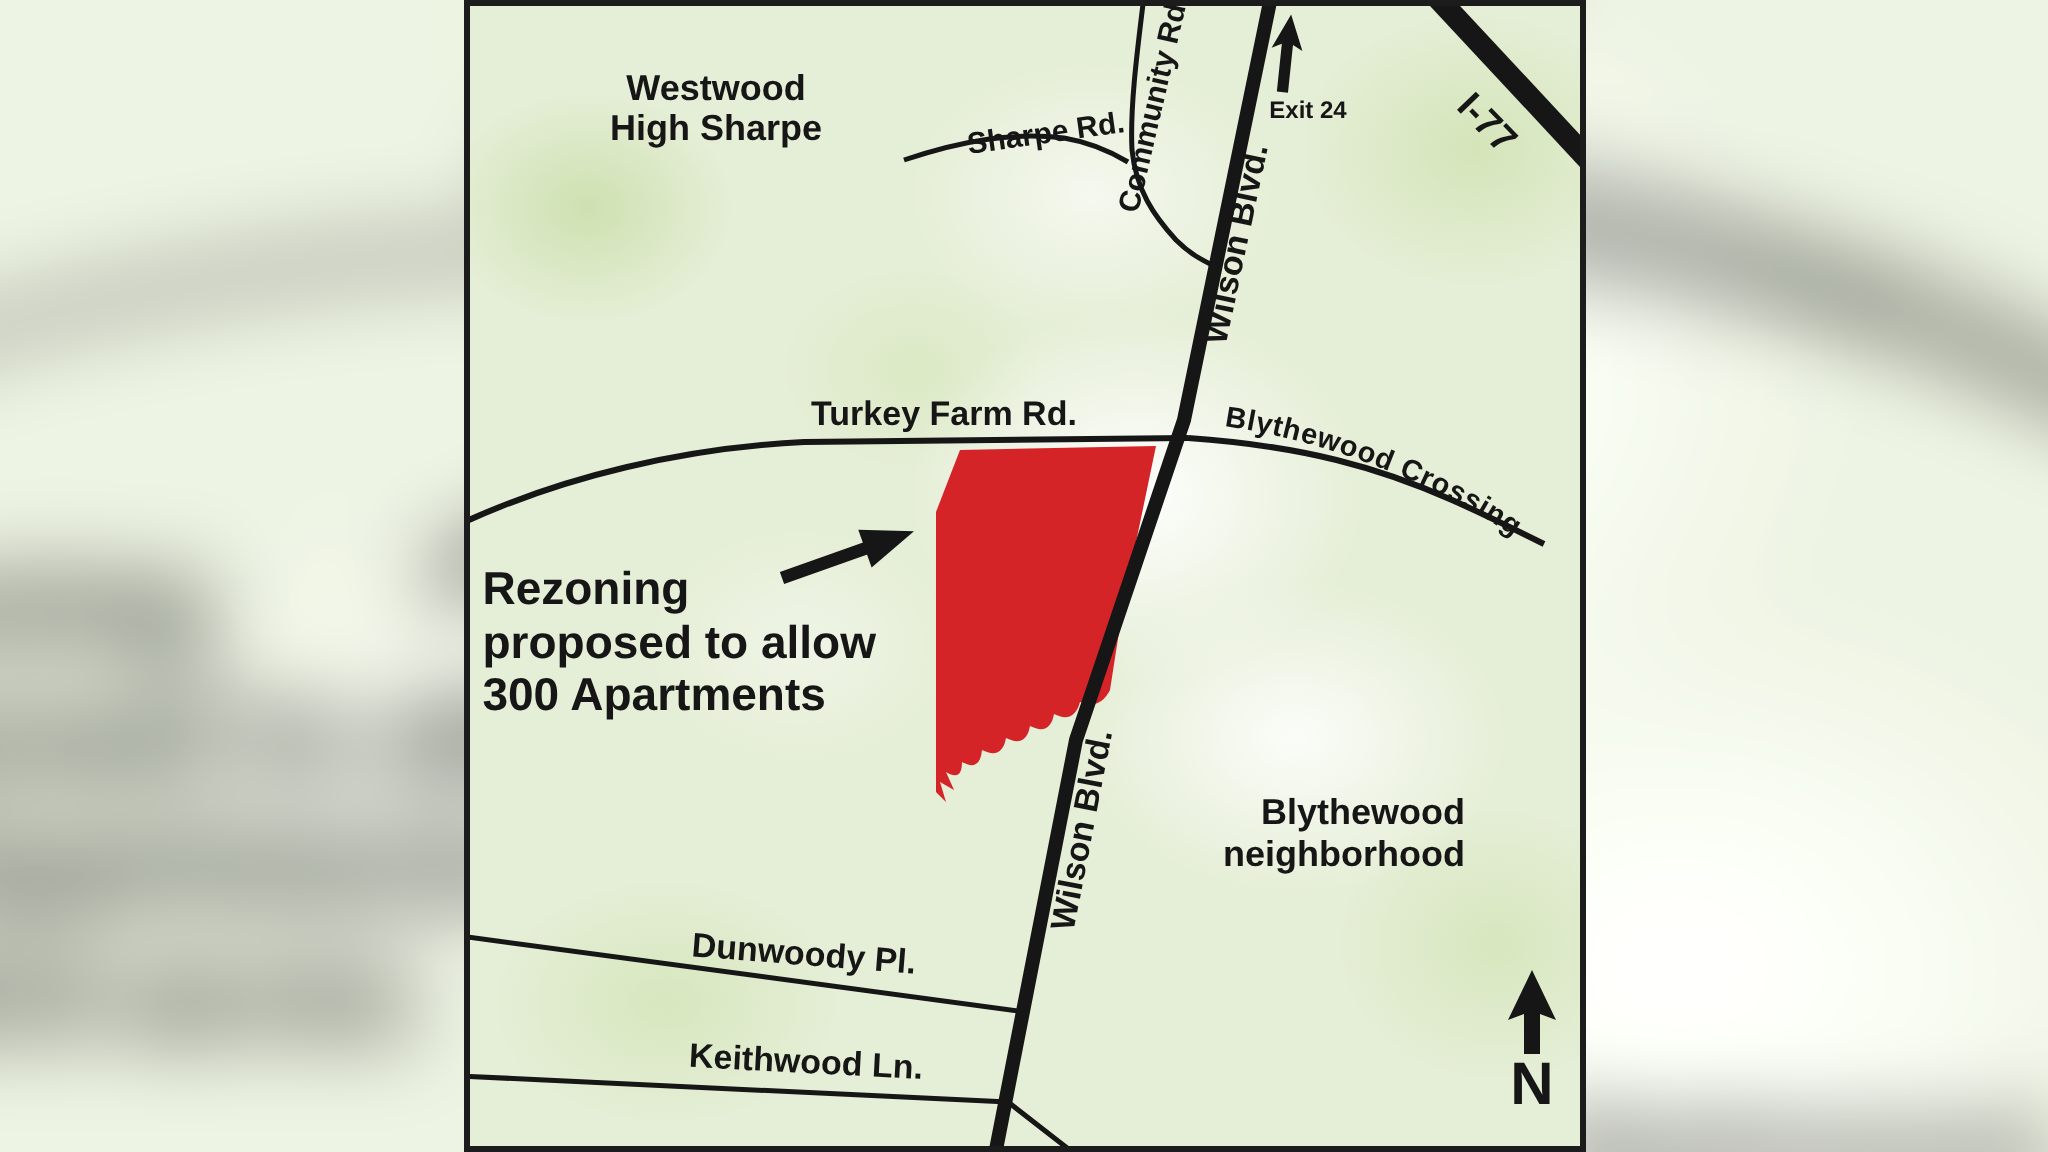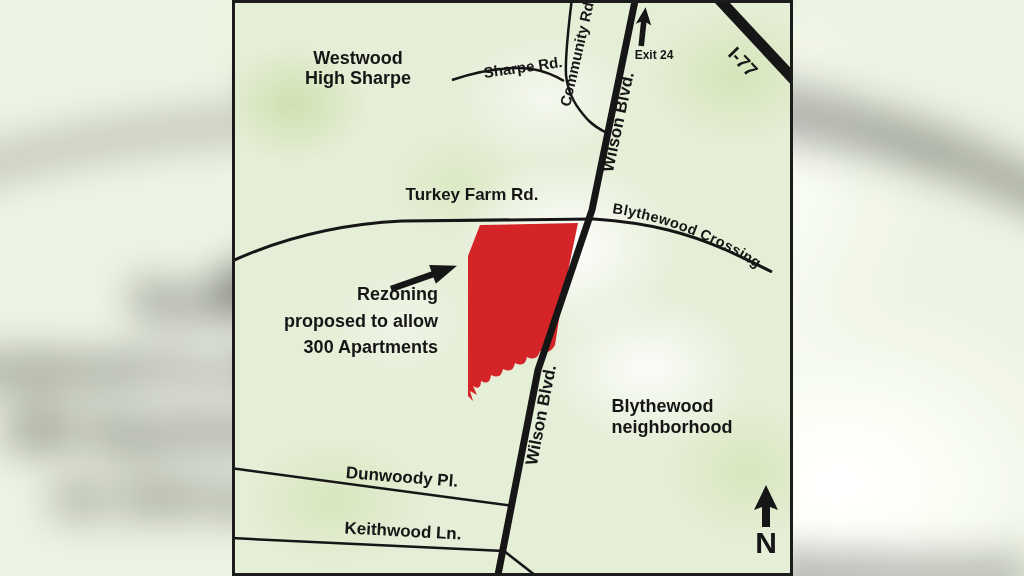--- a/index.html
+++ b/index.html
@@ -46,24 +46,24 @@
   .glyph { fill:var(--road-black,#161616); stroke:none; }
 
   .lbl {
     position:absolute; white-space:nowrap; font-weight:bold; color:var(--text,#161616);
     transform:translate(-50%,-50%); line-height:1; letter-spacing:0;
   }
   .curve-label { font-family:"Liberation Sans", sans-serif; font-weight:bold;
     font-size:14.5px; fill:var(--text,#161616); letter-spacing:.4px; }
 
   .block { position:absolute; font-weight:bold; color:var(--text,#161616); }
-  .annotation { right:355px; top:281px; text-align:right; font-size:18px; line-height:26.5px; }
-  .neighborhood { left:440px; top:396px; transform:translateX(-50%); text-align:left; font-size:18px; line-height:21px; }
+  .annotation { right:355px; top:281px; font-size:23px; line-height:26.5px; }
+  .neighborhood { left:440px; top:396px; transform:translateX(-50%); text-align:right; font-size:18px; line-height:21px; }
   .neighborhood .italic { }
-  .school { left:126px; top:48px; transform:translateX(-50%); text-align:center; font-size:18px; line-height:20px; }
+  .school { left:126px; top:34px; transform:translateX(-50%); text-align:center; font-size:18px; line-height:20px; }
 </style>
 </head>
 <body>
 
 <div id="stage">
 
   <div id="backdrop">
     <div id="backdrop-inner">
         <div class="map-panel">
     <div class="map-bg"></div>
@@ -175,21 +175,21 @@
     <div class="lbl" style="left:345px; top:52px; font-size:15px; transform:translate(-50%,-50%) rotate(-77deg);">Community Rd.</div>
 
     <div class="lbl" style="left:422px; top:55px; font-size:12px;">Exit 24</div>
 
     <div class="lbl" style="left:511px; top:62px; font-size:19px; transform:translate(-50%,-50%) rotate(46deg);">I-77</div>
 
     <div class="lbl" style="left:386px; top:122px; font-size:17px; transform:translate(-50%,-50%) rotate(-78deg);">Wilson Blvd.</div>
 
     <div class="lbl" style="left:309px; top:415px; font-size:17px; transform:translate(-50%,-50%) rotate(-79deg);">Wilson Blvd.</div>
 
-    <div class="lbl" style="left:240px; top:194px; font-size:17px;">Turkey Farm Rd.</div>
+    <div class="lbl" style="left:240px; top:207px; font-size:17px;">Turkey Farm Rd.</div>
 
     <div class="lbl" style="left:170px; top:477px; font-size:17px; transform:translate(-50%,-50%) rotate(4.5deg);">Dunwoody Pl.</div>
 
     <div class="lbl" style="left:171px; top:531px; font-size:17px; transform:translate(-50%,-50%) rotate(3deg);">Keithwood Ln.</div>
 
     <div class="block annotation">
       <div>Rezoning</div>
       <div>proposed to allow</div>
       <div>300 Apartments</div>
     </div>

